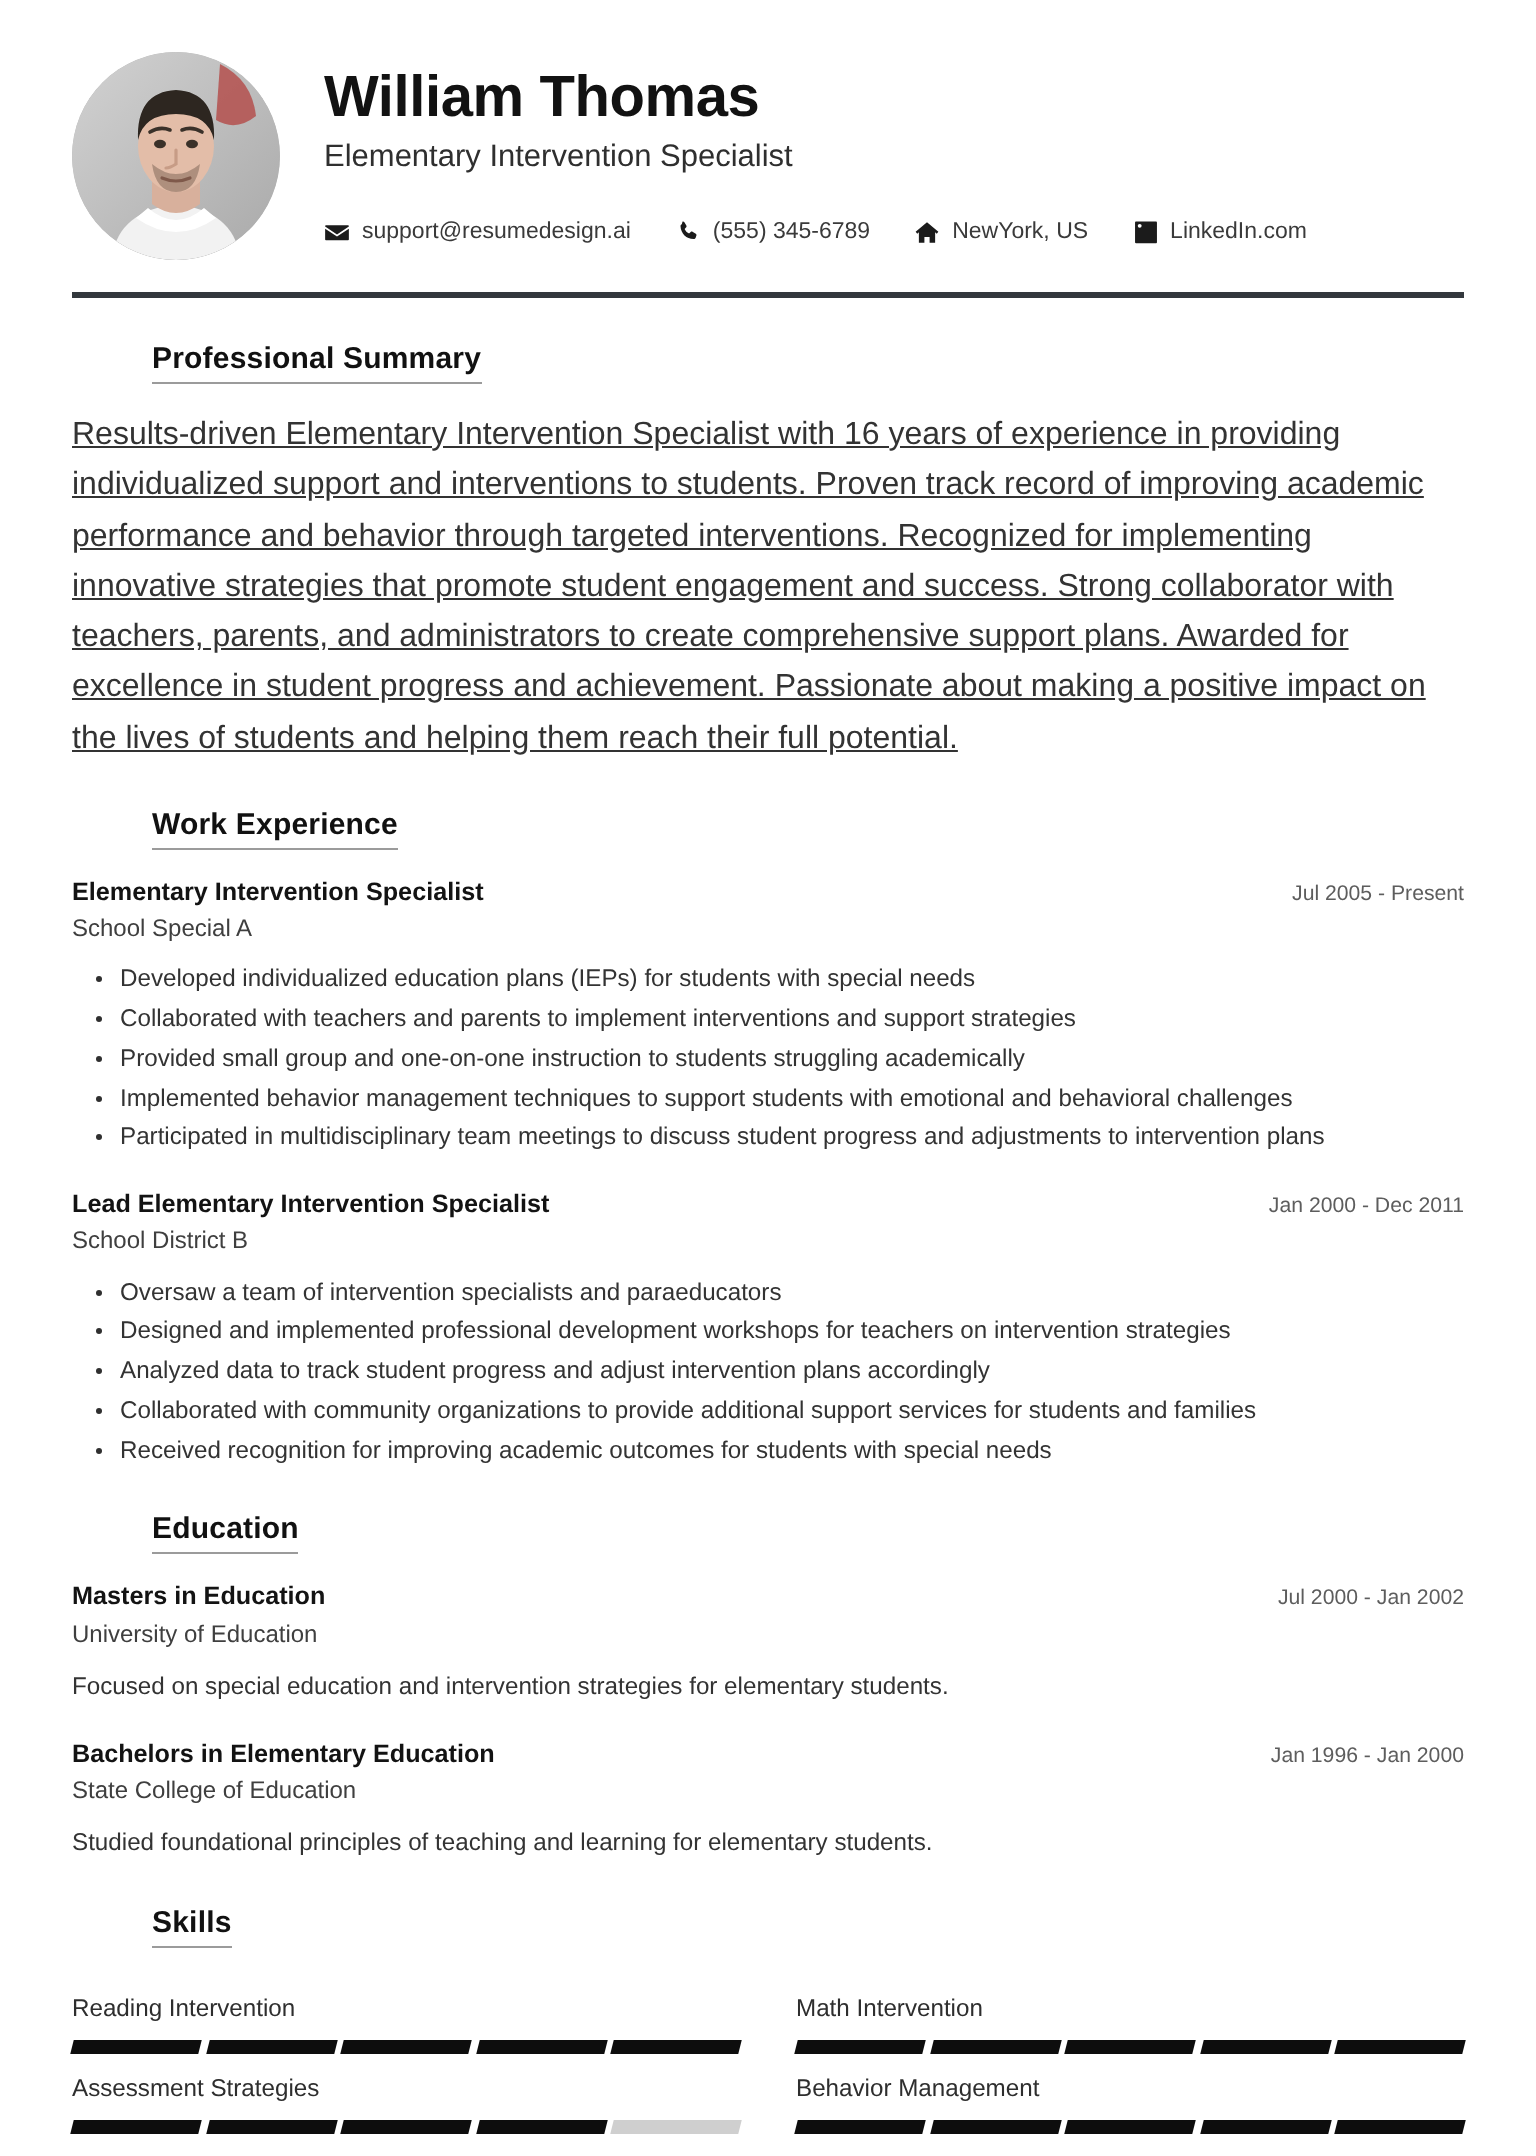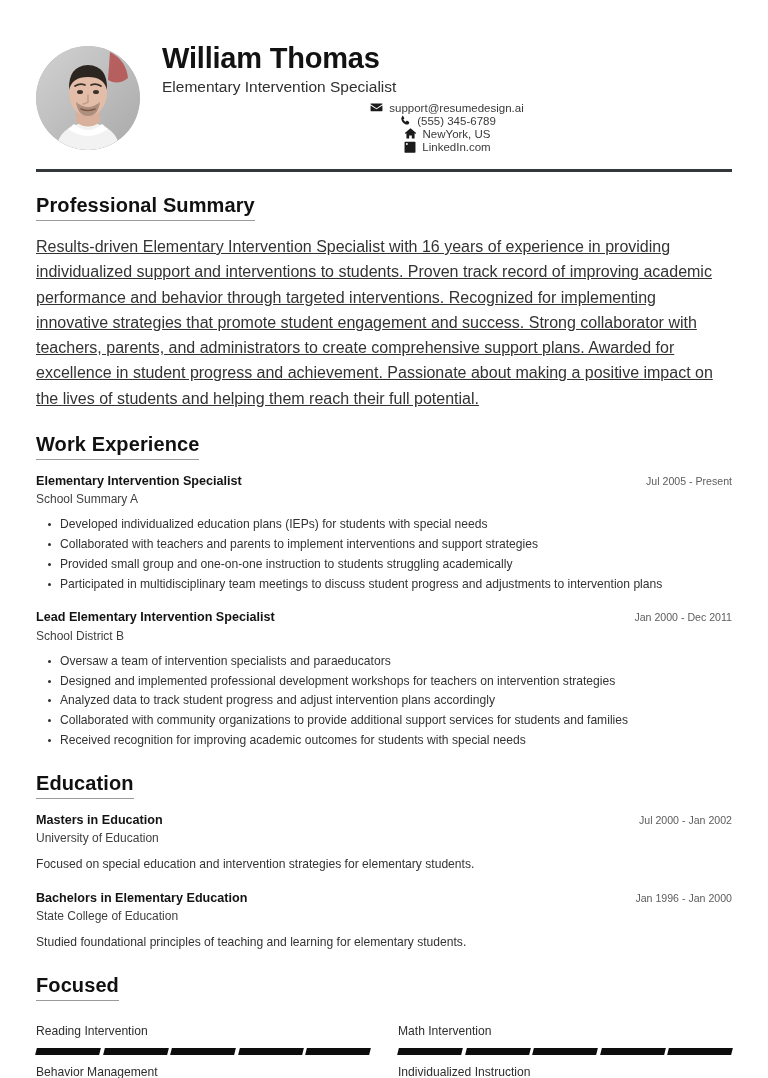--- a/index.html
+++ b/index.html
@@ -11,21 +11,21 @@
     width: 768px;
     height: 1078px;
     font-family: "Liberation Sans", sans-serif;
     color: #2b2b2b;
     overflow: hidden;
   }
   .page {
     width: 768px;
     height: 1078px;
     box-sizing: border-box;
-    padding: 16px 36px;
+    padding: 0 36px;
     position: relative;
   }
 
   
   .header {
     display: flex;
     align-items: center;
     padding-top: 26px;
     padding-bottom: 10px;
   }
@@ -54,26 +54,25 @@
   }
   .headline {
     font-size: 15.5px;
     color: #2f2f2f;
     margin-top: 4px;
     line-height: 1.2;
   }
   .contacts {
     display: flex;
     align-items: center;
-    margin-top: 4px;
+    margin-top: 21px;
     flex-wrap: wrap;
     gap: 0 22px;
     font-size: 11.5px;
     color: #3a3a3a;
-    flex-direction: column;
   }
   .contact {
     display: flex;
     align-items: center;
     gap: 6px;
     white-space: nowrap;
   }
   .contact .ico {
     display: inline-flex;
     align-items: center;
@@ -87,26 +86,27 @@
   .head-rule {
     height: 3px;
     background: #33383d;
     margin-top: 6px;
   }
 
   
   .section { margin-top: 22px; }
   .section-title {
     display: inline-block;
-    font-size: 20px;
+    font-size: 15px;
     font-weight: bold;
     color: #111111;
     letter-spacing: 0.1px;
     padding-bottom: 3px;
     border-bottom: 1.5px solid #9b9b9b;
+    margin-left: 40px;
   }
   .section-body { margin-top: 13px; }
 
   .summary {
     font-size: 16px;
     line-height: 1.58;
     color: #333333;
     text-align: left;
     text-decoration: underline;
   }
@@ -291,25 +291,26 @@
   </div>
 
   <div class="section">
     <div class="section-title">Work Experience</div>
     <div class="section-body" id="experience-list">
         <div class="entry">
           <div class="entry-top">
             <div class="entry-role">Elementary Intervention Specialist</div>
             <div class="entry-date">Jul 2005 - Present</div>
           </div>
-          <div class="entry-org">School Summary A</div>
+          <div class="entry-org">School Special A</div>
           <ul class="bullets">
             <li>Developed individualized education plans (IEPs) for students with special needs</li>
             <li>Collaborated with teachers and parents to implement interventions and support strategies</li>
             <li>Provided small group and one-on-one instruction to students struggling academically</li>
+            <li>Implemented behavior management techniques to support students with emotional and behavioral challenges</li>
             <li>Participated in multidisciplinary team meetings to discuss student progress and adjustments to intervention plans</li>
           </ul>
         </div>
         <div class="entry">
           <div class="entry-top">
             <div class="entry-role">Lead Elementary Intervention Specialist</div>
             <div class="entry-date">Jan 2000 - Dec 2011</div>
           </div>
           <div class="entry-org">School District B</div>
           <ul class="bullets">
@@ -339,21 +340,21 @@
             <div class="entry-role">Bachelors in Elementary Education</div>
             <div class="entry-date">Jan 1996 - Jan 2000</div>
           </div>
           <div class="entry-org">State College of Education</div>
           <div class="entry-desc">Studied foundational principles of teaching and learning for elementary students.</div>
         </div>
       </div>
   </div>
 
   <div class="section">
-    <div class="section-title">Focused</div>
+    <div class="section-title">Skills</div>
     <div class="section-body">
       <div class="skills-grid" id="skills-grid">
           <div class="skill">
             <div class="skill-name">Reading Intervention</div>
             <div class="skill-bar">
               <span class="seg on"></span>
               <span class="seg on"></span>
               <span class="seg on"></span>
               <span class="seg on"></span>
               <span class="seg on"></span>
@@ -363,20 +364,30 @@
             <div class="skill-name">Math Intervention</div>
             <div class="skill-bar">
               <span class="seg on"></span>
               <span class="seg on"></span>
               <span class="seg on"></span>
               <span class="seg on"></span>
               <span class="seg on"></span>
             </div>
           </div>
           <div class="skill">
+            <div class="skill-name">Assessment Strategies</div>
+            <div class="skill-bar">
+              <span class="seg on"></span>
+              <span class="seg on"></span>
+              <span class="seg on"></span>
+              <span class="seg on"></span>
+              <span class="seg"></span>
+            </div>
+          </div>
+          <div class="skill">
             <div class="skill-name">Behavior Management</div>
             <div class="skill-bar">
               <span class="seg on"></span>
               <span class="seg on"></span>
               <span class="seg on"></span>
               <span class="seg on"></span>
               <span class="seg on"></span>
             </div>
           </div>
           <div class="skill">

